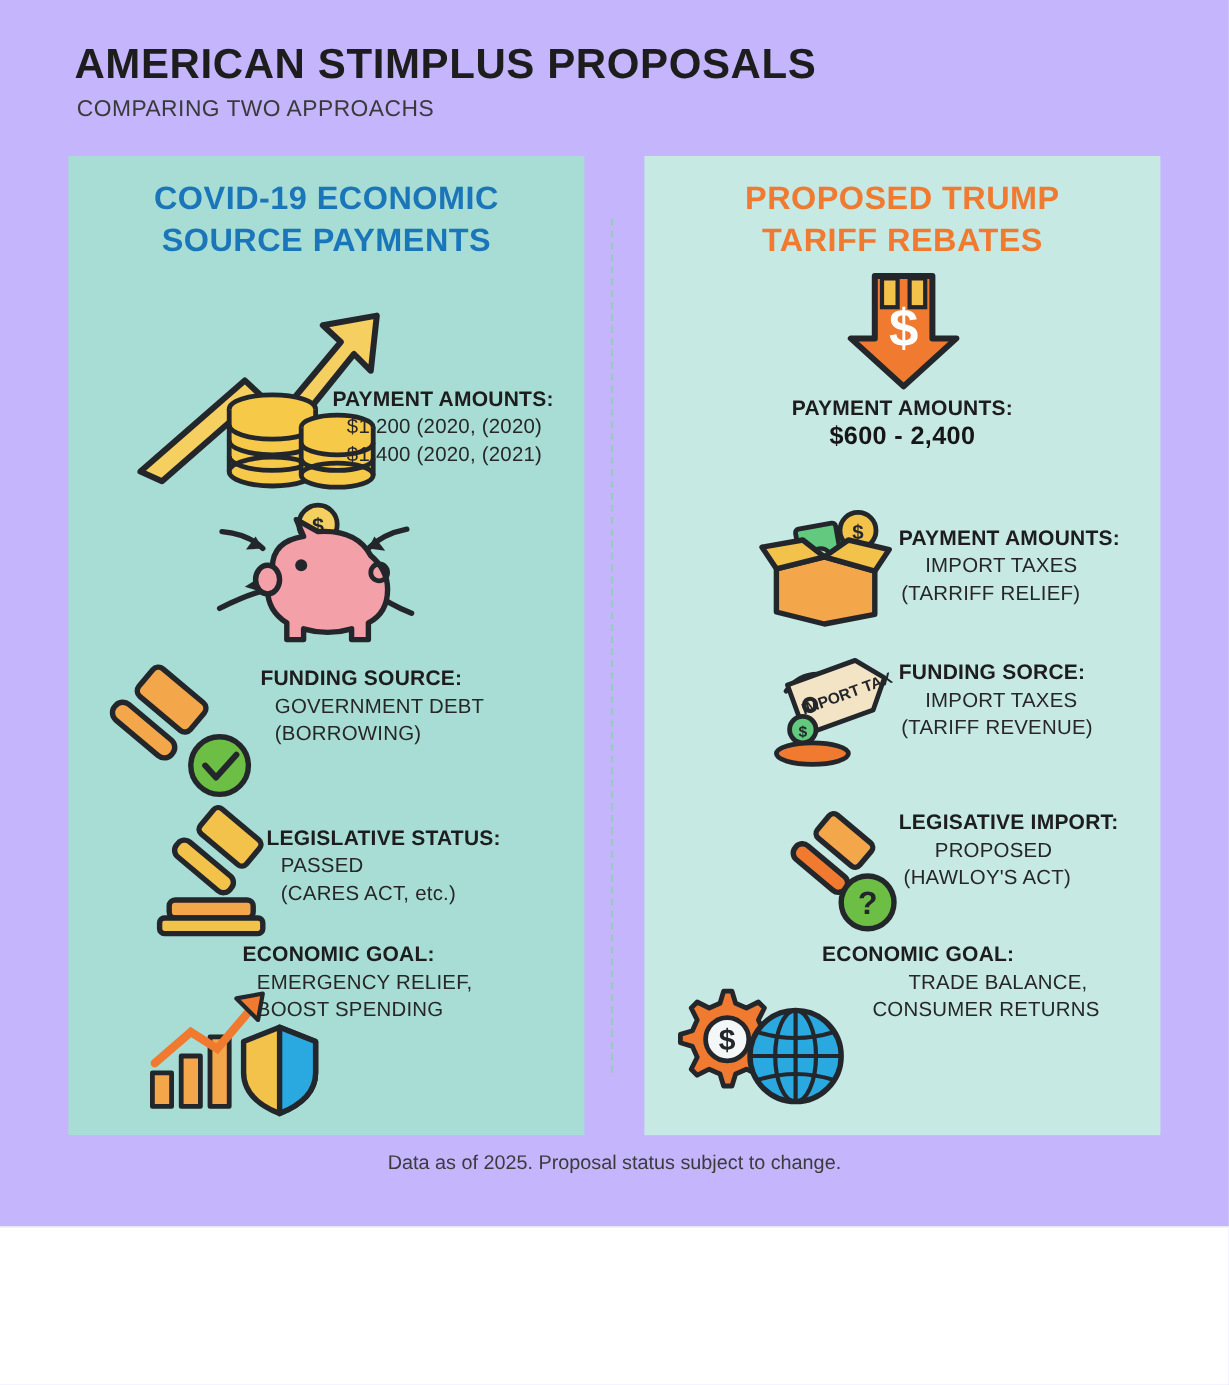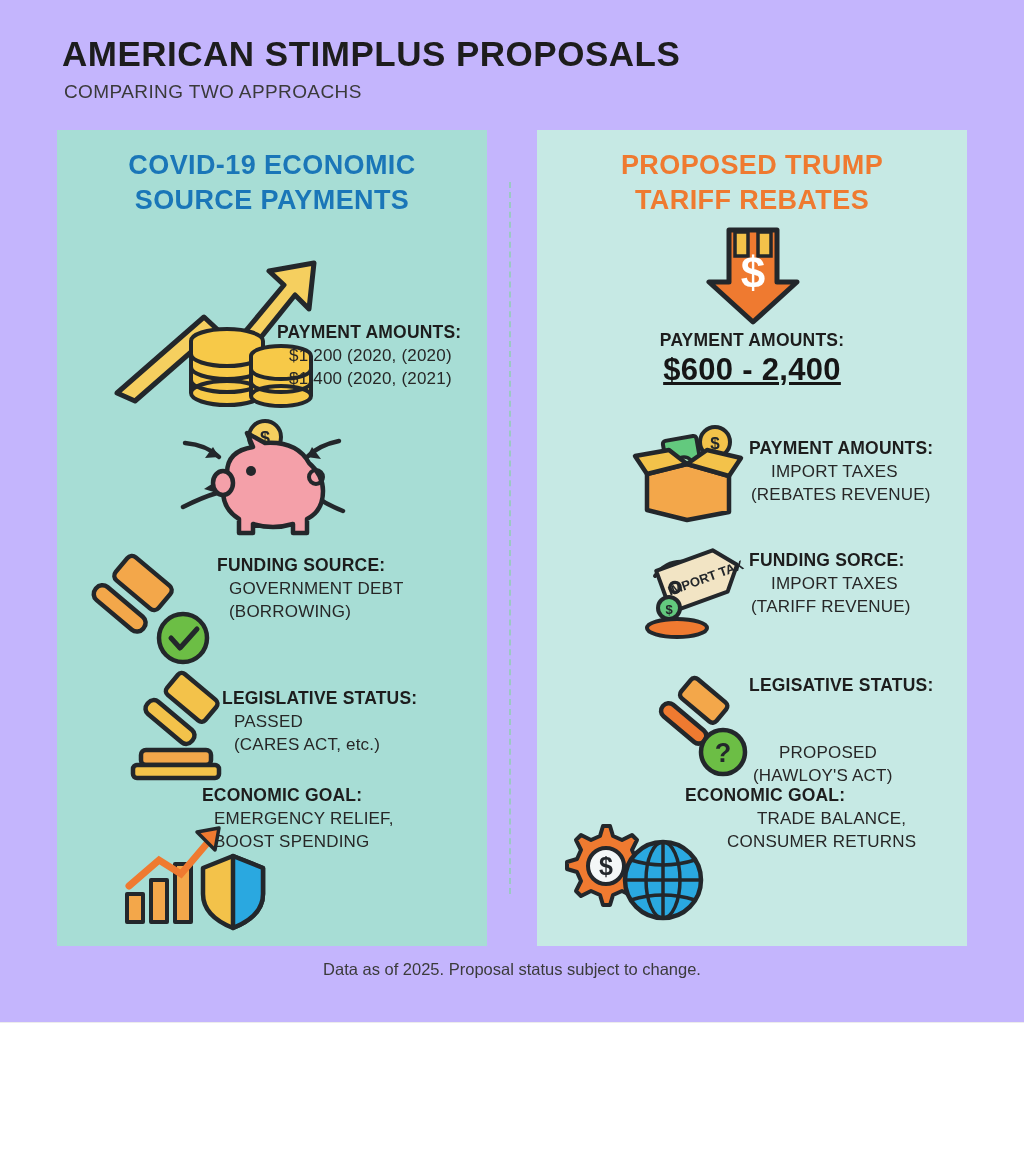--- a/index.html
+++ b/index.html
@@ -56,23 +56,22 @@
   }
   .val {
     font-size:17px; font-weight:normal; color:#272727;
     letter-spacing:0.2px; line-height:1.38; white-space:nowrap;
   }
   .val.mono-ind { margin-left:12px; }
   .center { text-align:center; }
 
   
   .big-amount {
-    font-size:31px; font-weight:bold; color:#161616; line-height:1.15;
+    font-size:21px; font-weight:bold; color:#161616; line-height:1.15;
     letter-spacing:0.3px;
-    text-decoration:underline;
   }
   .sub-amount { font-size:17.5px; color:#272727; line-height:1.5; }
 
   
   .icon { position:absolute; }
   svg { display:block; overflow:visible; }
 
   
   .note {
     position:absolute; left:0; right:0; top:960px;
@@ -242,21 +241,21 @@
           <text x="82" y="29" font-family="'Liberation Sans',sans-serif" font-size="17" font-weight="bold" fill="#23272b" text-anchor="middle">$</text>
           <path d="M14 54 L54 44 L96 56 L96 92 L54 100 L14 90 Z" fill="#f3a74a" stroke="#23272b" stroke-width="4.5" stroke-linejoin="round"></path>
           <path d="M14 54 L2 36 L36 30 L54 44 Z" fill="#f3c24a" stroke="#23272b" stroke-width="4.5" stroke-linejoin="round"></path>
           <path d="M96 56 L108 38 L74 30 L54 44 Z" fill="#f3c24a" stroke="#23272b" stroke-width="4.5" stroke-linejoin="round"></path>
         </svg>
       </div>
 
       <div class="block" style="left:212px; top:308px;">
         <div class="lbl">PAYMENT AMOUNTS:</div>
         <div class="val" style="margin-left:22px;">IMPORT TAXES</div>
-        <div class="val" style="margin-left:2px;">(REBATES REVENUE)</div>
+        <div class="val" style="margin-left:2px;">(TARRIFF RELIEF)</div>
       </div>
 
       <div class="icon" style="left:98px; top:412px;">
         <svg width="110" height="100" viewBox="0 0 110 100">
           <path d="M20 34 q12 -16 30 -14" fill="none" stroke="#23272b" stroke-width="4" stroke-linecap="round"></path>
           <g transform="rotate(-20 60 36)">
             <path d="M26 16 L86 16 L104 38 L86 60 L26 60 Z" fill="#f2e4c4" stroke="#23272b" stroke-width="4" stroke-linejoin="round"></path>
             <circle cx="38" cy="38" r="5" fill="none" stroke="#23272b" stroke-width="3.5"></circle>
             <text x="70" y="44" font-family="'Liberation Sans',sans-serif" font-size="13" font-weight="bold" fill="#23272b" text-anchor="middle">IMPORT TAX</text>
           </g>
@@ -277,22 +276,22 @@
           <g stroke="#23272b" stroke-width="4.5" stroke-linejoin="round">
             <rect x="36" y="10" width="46" height="25" rx="5" transform="rotate(40 59 22)" fill="#f3a74a"></rect>
             <rect x="12" y="38" width="54" height="15" rx="7" transform="rotate(40 39 45)" fill="#ef7a30"></rect>
           </g>
           <circle cx="78" cy="74" r="22" fill="#6cbe45" stroke="#23272b" stroke-width="4.5"></circle>
           <text x="78" y="84" font-family="'Liberation Sans',sans-serif" font-size="27" font-weight="bold" fill="#23272b" text-anchor="middle">?</text>
         </svg>
       </div>
 
       <div class="block" style="left:212px; top:545px;">
-        <div class="lbl">LEGISATIVE STATUS:</div>
-        <div class="val" style="margin-left:30px;margin-top:44px;">PROPOSED</div>
+        <div class="lbl">LEGISATIVE IMPORT:</div>
+        <div class="val" style="margin-left:30px;">PROPOSED</div>
         <div class="val" style="margin-left:4px;">(HAWLOY'S ACT)</div>
       </div>
 
       <div class="block" style="left:148px; top:655px;">
         <div class="lbl">ECONOMIC GOAL:</div>
         <div class="val" style="margin-left:72px;">TRADE BALANCE,</div>
         <div class="val" style="margin-left:42px;">CONSUMER RETURNS</div>
       </div>
 
       <div class="icon" style="left:20px; top:688px;">

